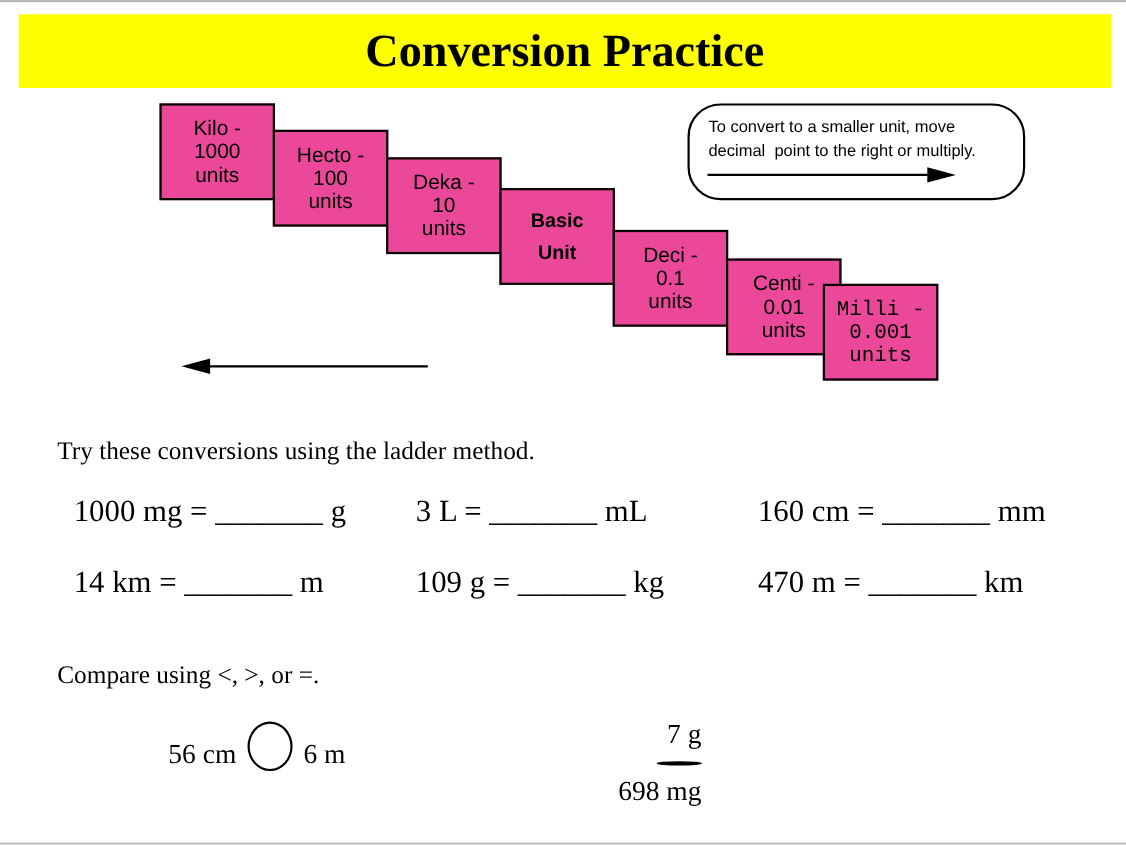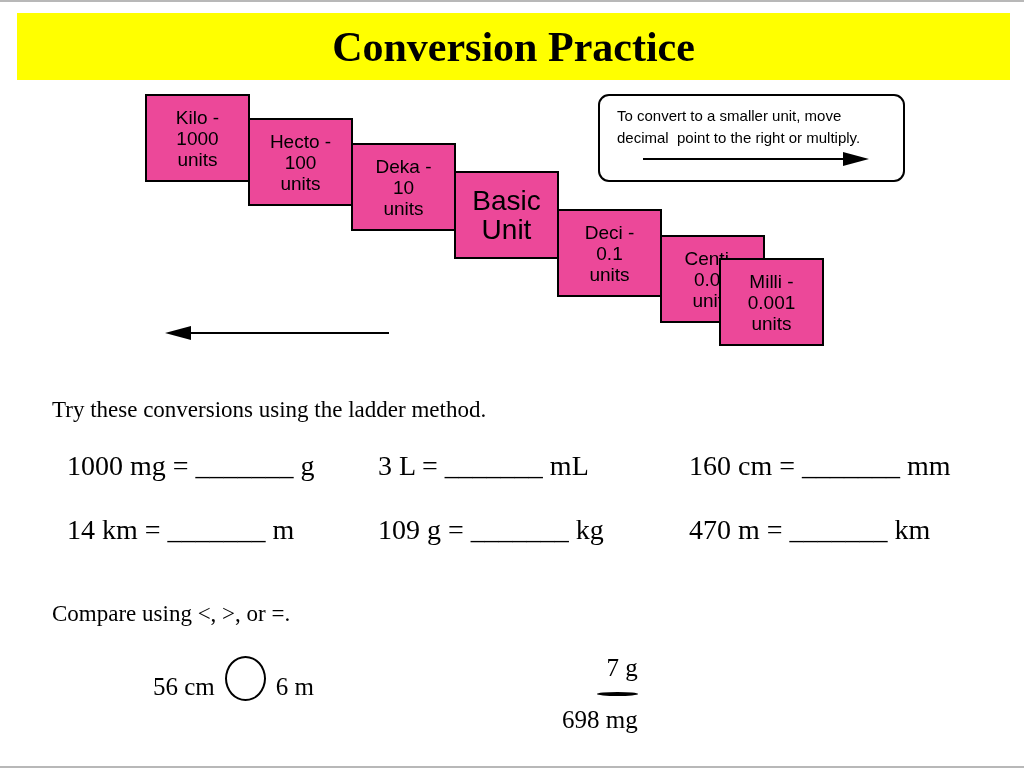--- a/index.html
+++ b/index.html
@@ -26,30 +26,30 @@
   .lbox {
     position: absolute; width: 105px; height: 88px; box-sizing: border-box;
     background: #ec4899; border: 2px solid #000000;
     display: flex; align-items: center; justify-content: center; text-align: center;
     font-family: "Liberation Sans", sans-serif; font-size: 19px; line-height: 21px;
     white-space: pre-line;
   }
   .lb-kilo  { left: 145px; top:  94px; }
   .lb-hecto { left: 248px; top: 118px; }
   .lb-deka  { left: 351px; top: 143px; }
-  .lb-basic { left: 454px; top: 171px; font-weight: normal; font-size: 28px; line-height: 29px; }
+  .lb-basic { left: 454px; top: 171px; font-weight: bold; font-size: 18px; line-height: 29px; }
   .lb-deci  { left: 557px; top: 209px; }
   .lb-centi { left: 660px; top: 235px; }
-  .lb-milli { left: 719px; top: 258px; }
+  .lb-milli { left: 748px; top: 258px; font-family: Liberation Mono, monospace; }
 
   
   .callout {
     position: absolute; box-sizing: border-box; background: #ffffff;
-    border: 2px solid #000000; border-radius: 11px;
-    font-family: "Liberation Sans", sans-serif; font-size: 15px; line-height: 22px;
+    border: 2px solid #000000; border-radius: 30px;
+    font-family: "Liberation Sans", sans-serif; font-size: 15px; line-height: 22px; margin-left: 27px;
   }
   .callout-smaller { left: 598px; top:  94px; width: 307px; height: 88px; padding: 9px 0 0 17px; }
   .callout-larger  { left: 133px; top: 272px; width: 309px; height: 91px; padding: 11px 0 0 28px; }
   .callout .cline { white-space: pre; }
   .arrow-svg { position: absolute; }
   .arrow-right-pos { left: 643px; top: 151px; }
   .arrow-left-pos  { left: 165px; top: 325px; }
 
   
   .section-heading {

